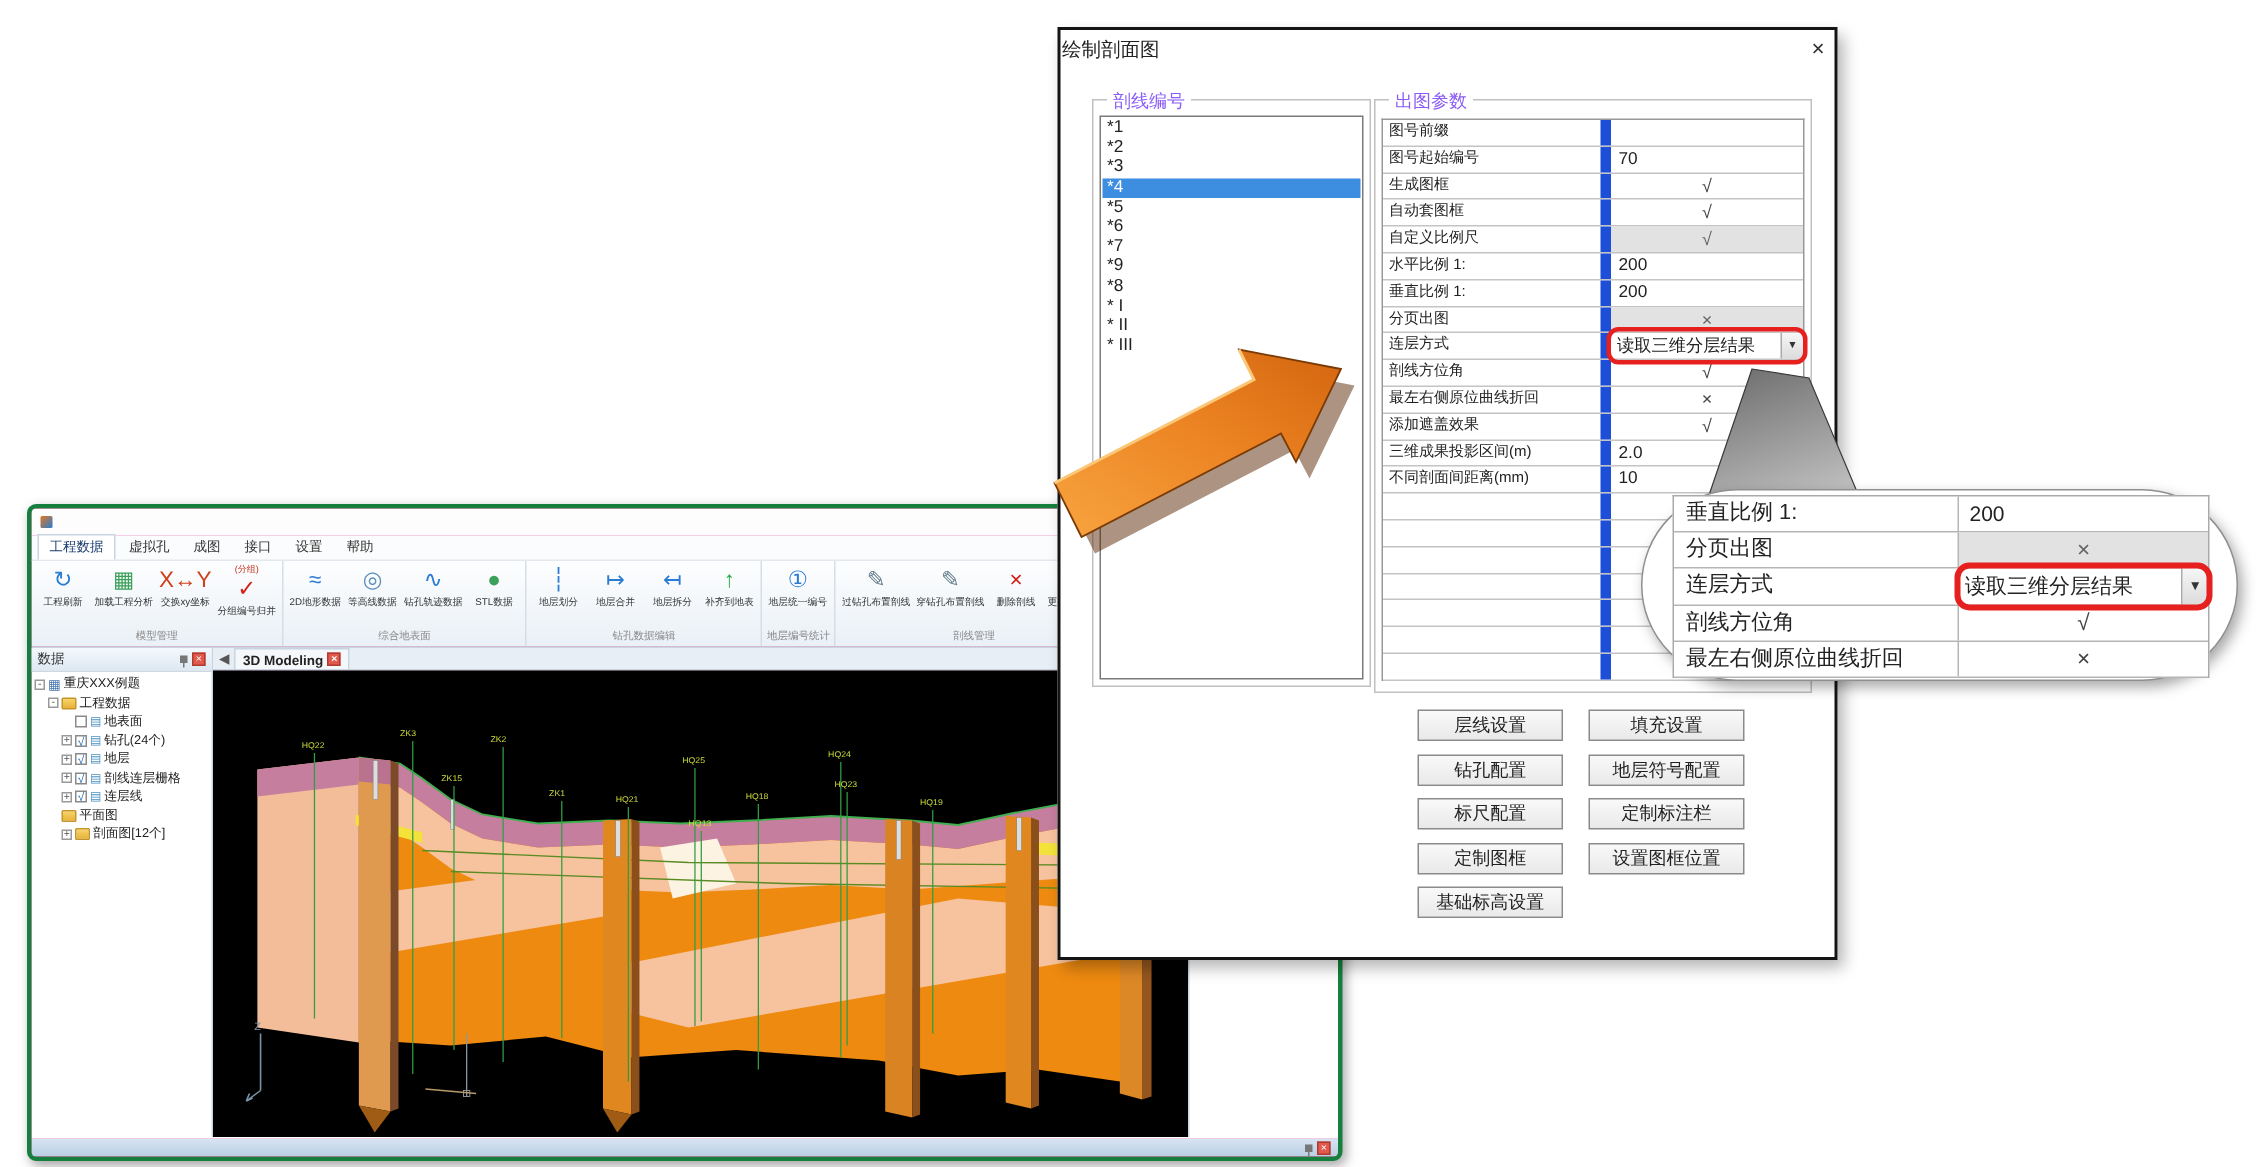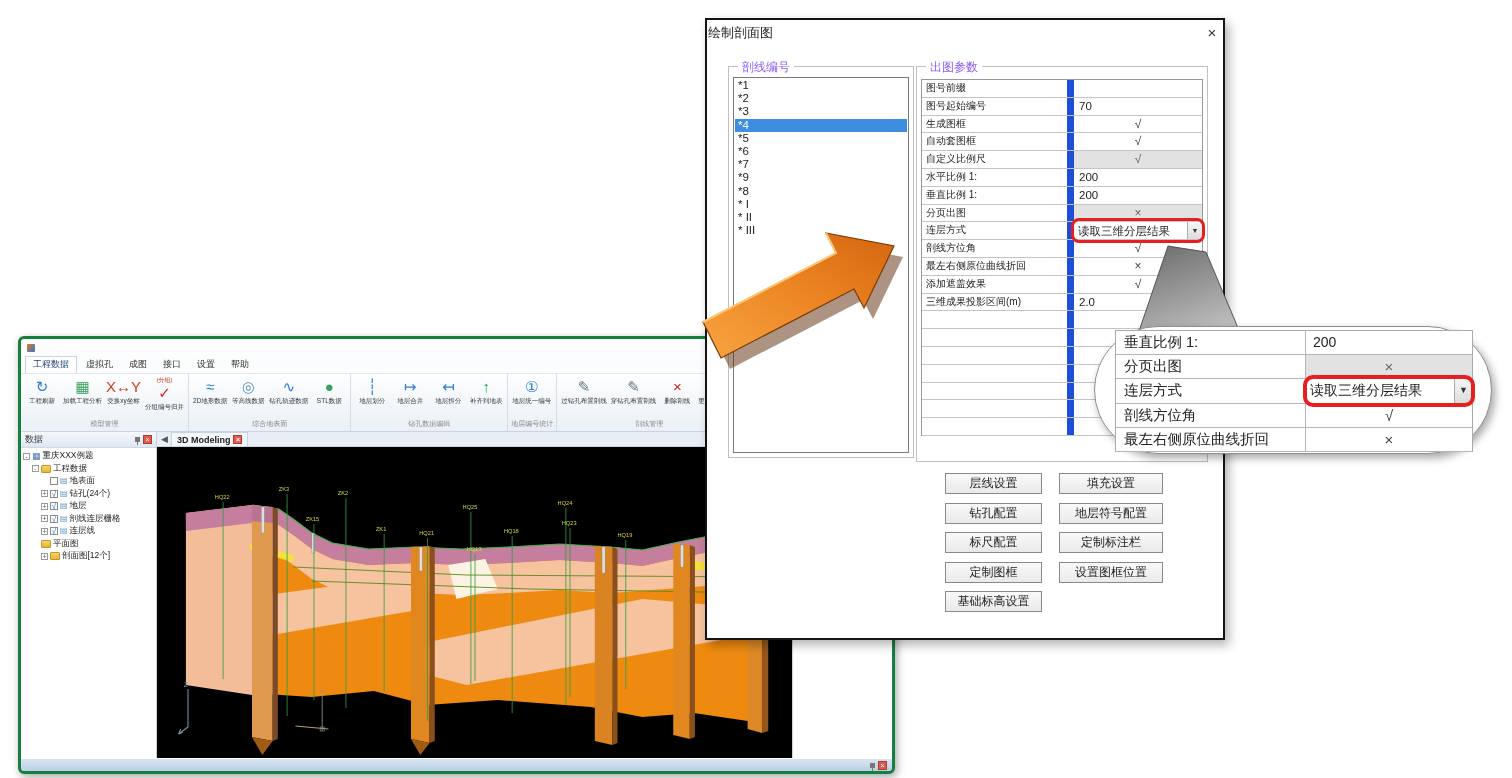--- a/index.html
+++ b/index.html
@@ -23,21 +23,21 @@
     border-bottom:1px solid #c8d4e0;flex:0 0 auto;overflow:hidden;}
   .rgroup{display:flex;flex-direction:column;border-right:1px solid #d5dde5;padding:2px 3px 0;}
   .rrow{display:flex;flex:1;align-items:flex-start;gap:2px;}
   .rbtn{display:flex;flex-direction:column;align-items:center;padding:1px 1px;min-width:36px;}
   .ricon{font-size:15px;height:19px;line-height:19px;}
   .rlabel{font-size:6.5px;color:#333;white-space:nowrap;margin-top:1px;}
   .rsub{font-size:6px;color:#c03018;line-height:6px;}
   .glabel{font-size:7px;color:#8a8a8a;text-align:center;padding:0 0 2px;}
 
   .app-body{flex:1;display:flex;min-height:0;}
-  .tree-panel{width:136px;border-right:1px solid #c8d4e0;display:flex;flex-direction:column;background:#fff;}
+  .tree-panel{width:121px;border-right:1px solid #c8d4e0;display:flex;flex-direction:column;background:#fff;}
   .panel-header{height:16px;background:linear-gradient(#f4f8fc,#dde8f2);font-size:9px;
     display:flex;align-items:center;gap:3px;padding:0 4px;color:#333;border-bottom:1px solid #cdd8e2;flex:0 0 auto;}
   .ph-spacer{flex:1;}
   .pin{width:5px;height:5px;background:#777;position:relative;flex:0 0 auto;}
   .pin::after{content:"";position:absolute;left:2px;top:5px;width:1px;height:3px;background:#777;}
   .close-red{width:9px;height:9px;background:#e05a4e;border:1px solid #b03a30;color:#fff;
     font-size:7px;line-height:7px;text-align:center;flex:0 0 auto;}
   .tree{flex:1;font-size:8.5px;padding:2px 0;overflow:hidden;}
   .trow{display:flex;align-items:center;gap:2px;height:12.5px;white-space:nowrap;}
   .xbox{width:7px;height:7px;border:1px solid #999;font-size:7px;line-height:5px;text-align:center;color:#555;background:#fff;flex:0 0 auto;}
@@ -542,20 +542,24 @@
         </div>
         <div class="p-row">
           <div class="cell-l">添加遮盖效果</div>
           <div class="cell-v chk">√</div>
         </div>
         <div class="p-row">
           <div class="cell-l">三维成果投影区间(m)</div>
           <div class="cell-v txt">2.0</div>
         </div>
         <div class="p-row">
+          <div class="cell-l">不同剖面间距离(mm)</div>
+          <div class="cell-v txt">10</div>
+        </div>
+        <div class="p-row">
           <div class="cell-l"></div>
           <div class="cell-v"></div>
         </div>
         <div class="p-row">
           <div class="cell-l"></div>
           <div class="cell-v"></div>
         </div>
         <div class="p-row">
           <div class="cell-l"></div>
           <div class="cell-v"></div>

